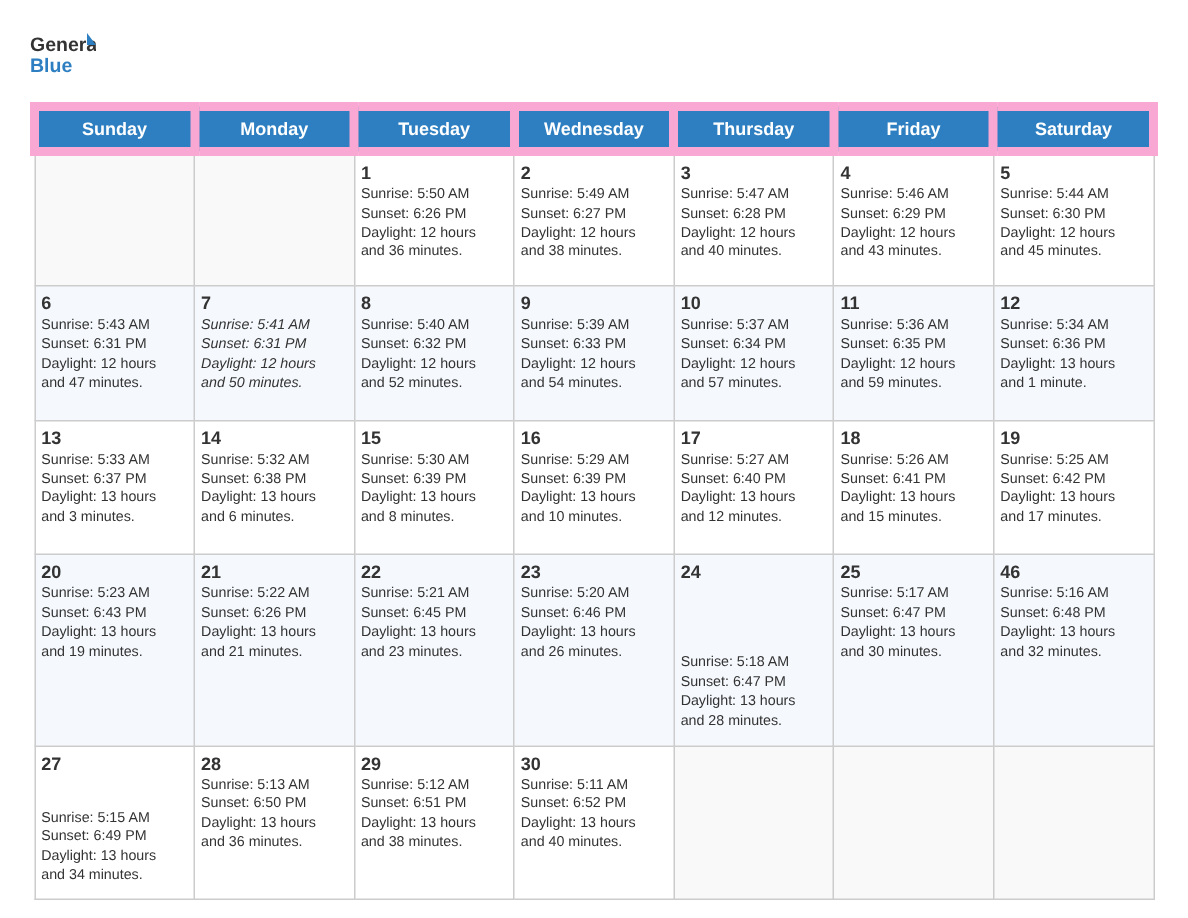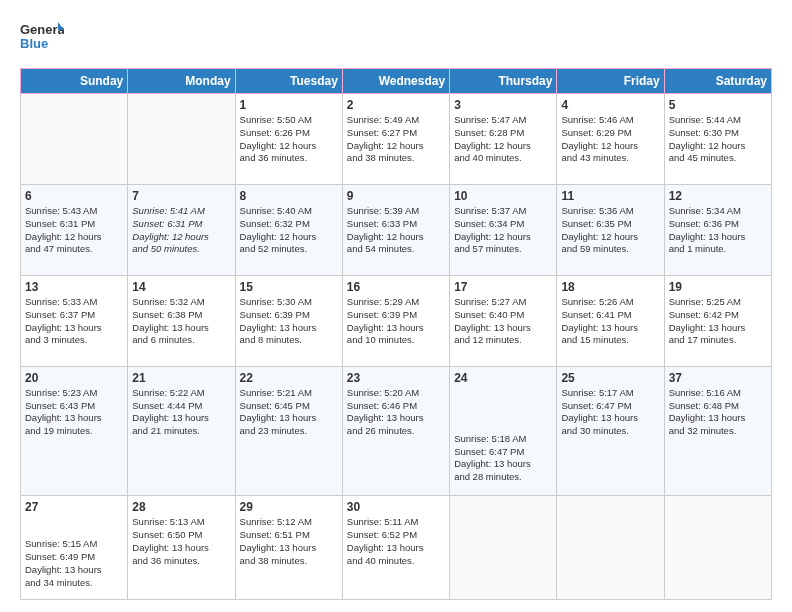--- a/index.html
+++ b/index.html
@@ -47,22 +47,22 @@
       border-collapse: collapse;
       width: 100%;
       table-layout: fixed;
     }
     .calendar th {
       background: #2d7fc1;
       color: #fff;
       font-size: 12px;
       font-weight: bold;
       padding: 5px 4px;
-      text-align: right;
-      border: 1px solid #f9a8d4;
+      text-align: center;
+      border: 6px solid #f9a8d4;
     }
     .calendar td {
       border: 1px solid #ccc;
       vertical-align: top;
       padding: 4px 4px 4px 4px;
       font-size: 10px;
       color: #333;
       background: #fff;
       height: 86px;
     }
@@ -260,21 +260,21 @@
           <td>
             <span class="day-num">20</span>
             <div class="day-info" style="white-space: pre-line;">Sunrise: 5:23 AM
 Sunset: 6:43 PM
 Daylight: 13 hours
 and 19 minutes.</div>
           </td>
           <td>
             <span class="day-num">21</span>
             <div class="day-info" style="white-space: pre-line;">Sunrise: 5:22 AM
-Sunset: 4:44 PM
+Sunset: 6:26 PM
 Daylight: 13 hours
 and 21 minutes.</div>
           </td>
           <td>
             <span class="day-num">22</span>
             <div class="day-info" style="white-space: pre-line;">Sunrise: 5:21 AM
 Sunset: 6:45 PM
 Daylight: 13 hours
 and 23 minutes.</div>
           </td>
@@ -293,21 +293,21 @@
 and 28 minutes.</div>
           </td>
           <td>
             <span class="day-num">25</span>
             <div class="day-info" style="white-space: pre-line;">Sunrise: 5:17 AM
 Sunset: 6:47 PM
 Daylight: 13 hours
 and 30 minutes.</div>
           </td>
           <td>
-            <span class="day-num">37</span>
+            <span class="day-num">46</span>
             <div class="day-info" style="white-space: pre-line;">Sunrise: 5:16 AM
 Sunset: 6:48 PM
 Daylight: 13 hours
 and 32 minutes.</div>
           </td>
         </tr>
         <tr>
           <td>
             <span class="day-num">27</span>
             <div class="day-info" style="white-space: pre-line; margin-top: 24px;">Sunrise: 5:15 AM

